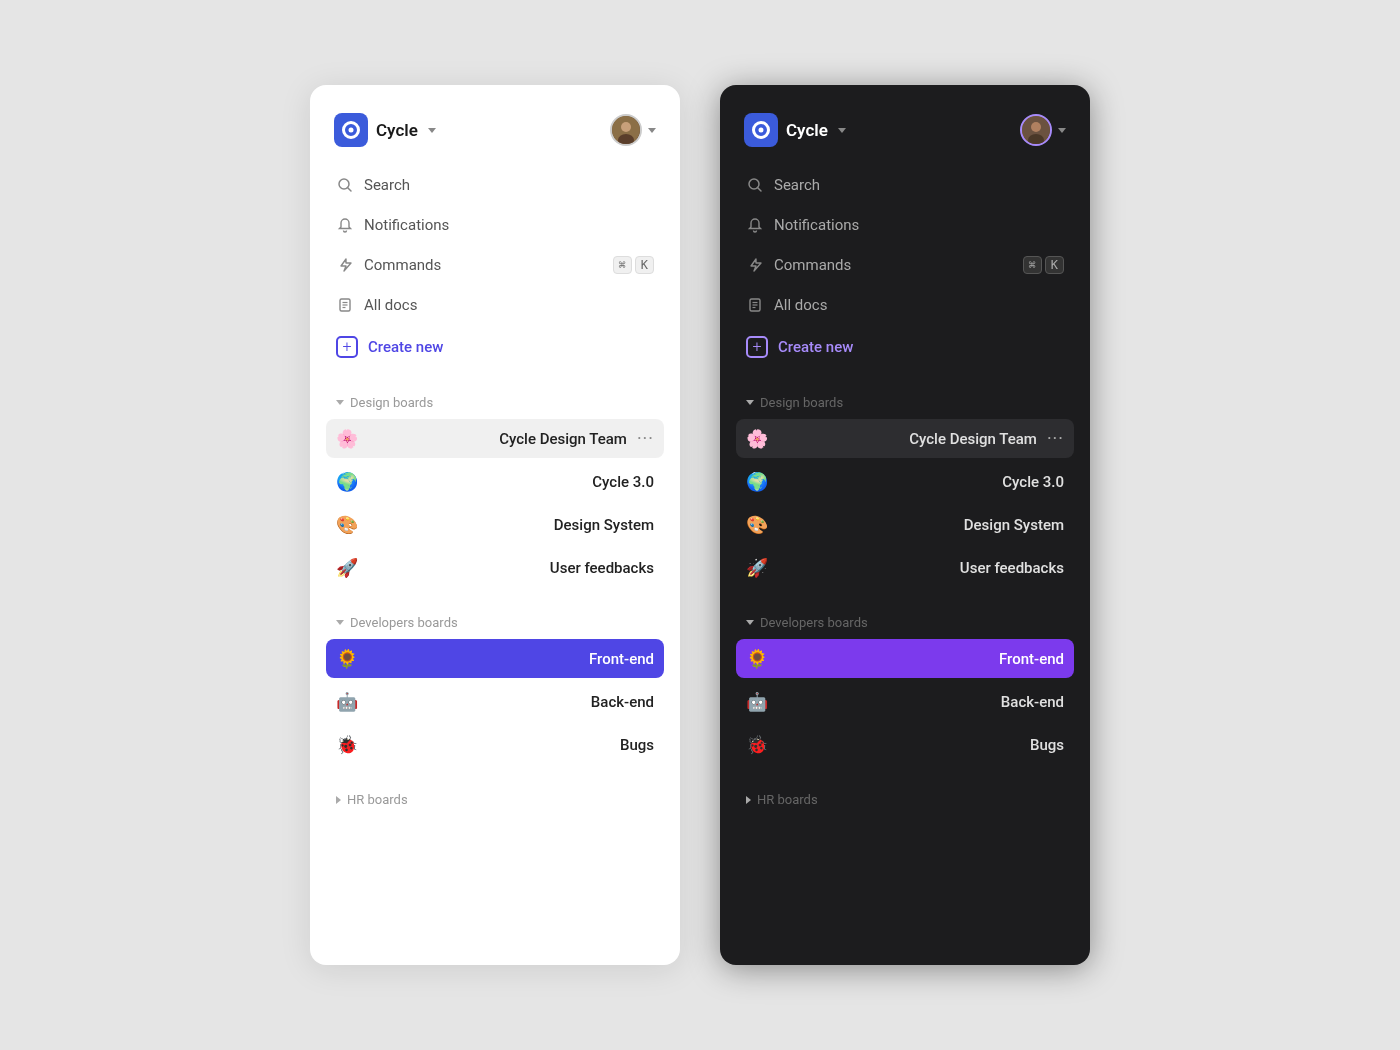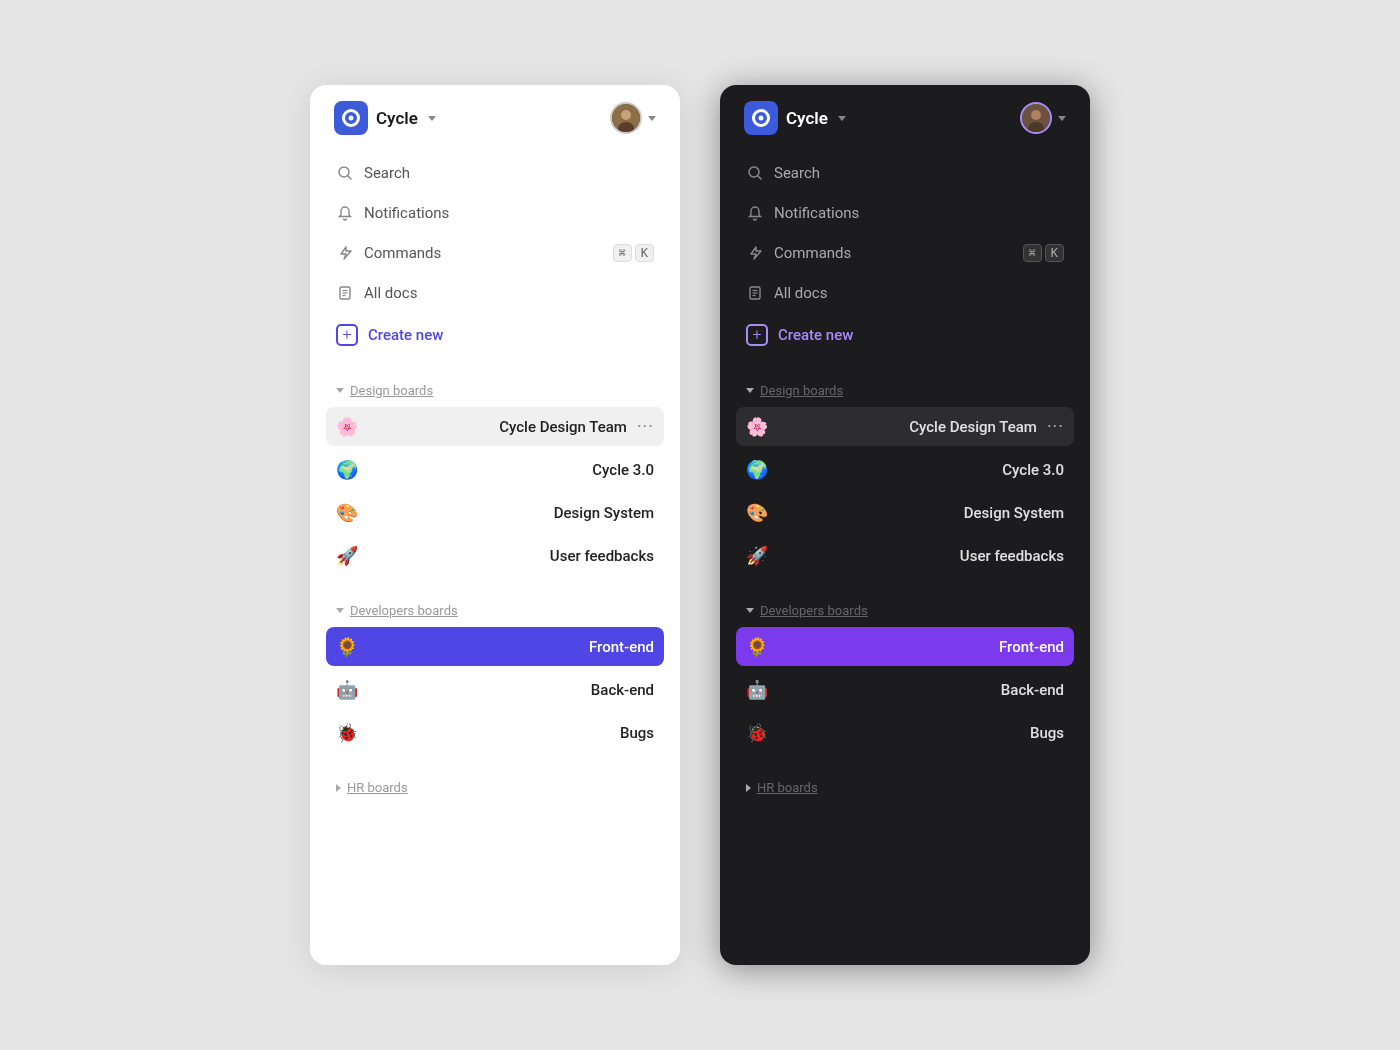--- a/index.html
+++ b/index.html
@@ -12,21 +12,21 @@
       width: 1400px;
       height: 1050px;
       font-family: -apple-system, BlinkMacSystemFont, 'Segoe UI', Roboto, sans-serif;
       gap: 40px;
     }
 
     .sidebar {
       width: 370px;
       min-height: 880px;
       border-radius: 16px;
-      padding: 12px 16px;
+      padding: 24px 16px;
       display: flex;
       flex-direction: column;
       gap: 4px;
     }
 
     .sidebar-light {
       background: #ffffff;
       box-shadow: 0 4px 32px rgba(0,0,0,0.10);
     }
 
@@ -210,21 +210,20 @@
 
     
     .section-header {
       display: flex;
       align-items: center;
       gap: 6px;
       padding: 12px 10px 5px 10px;
       color: #999;
       font-size: 13px;
       cursor: pointer;
-      text-decoration: underline;
     }
 
     .section-header-dark {
       color: #666;
     }
 
     .triangle-down {
       width: 0;
       height: 0;
       border-left: 4px solid transparent;

